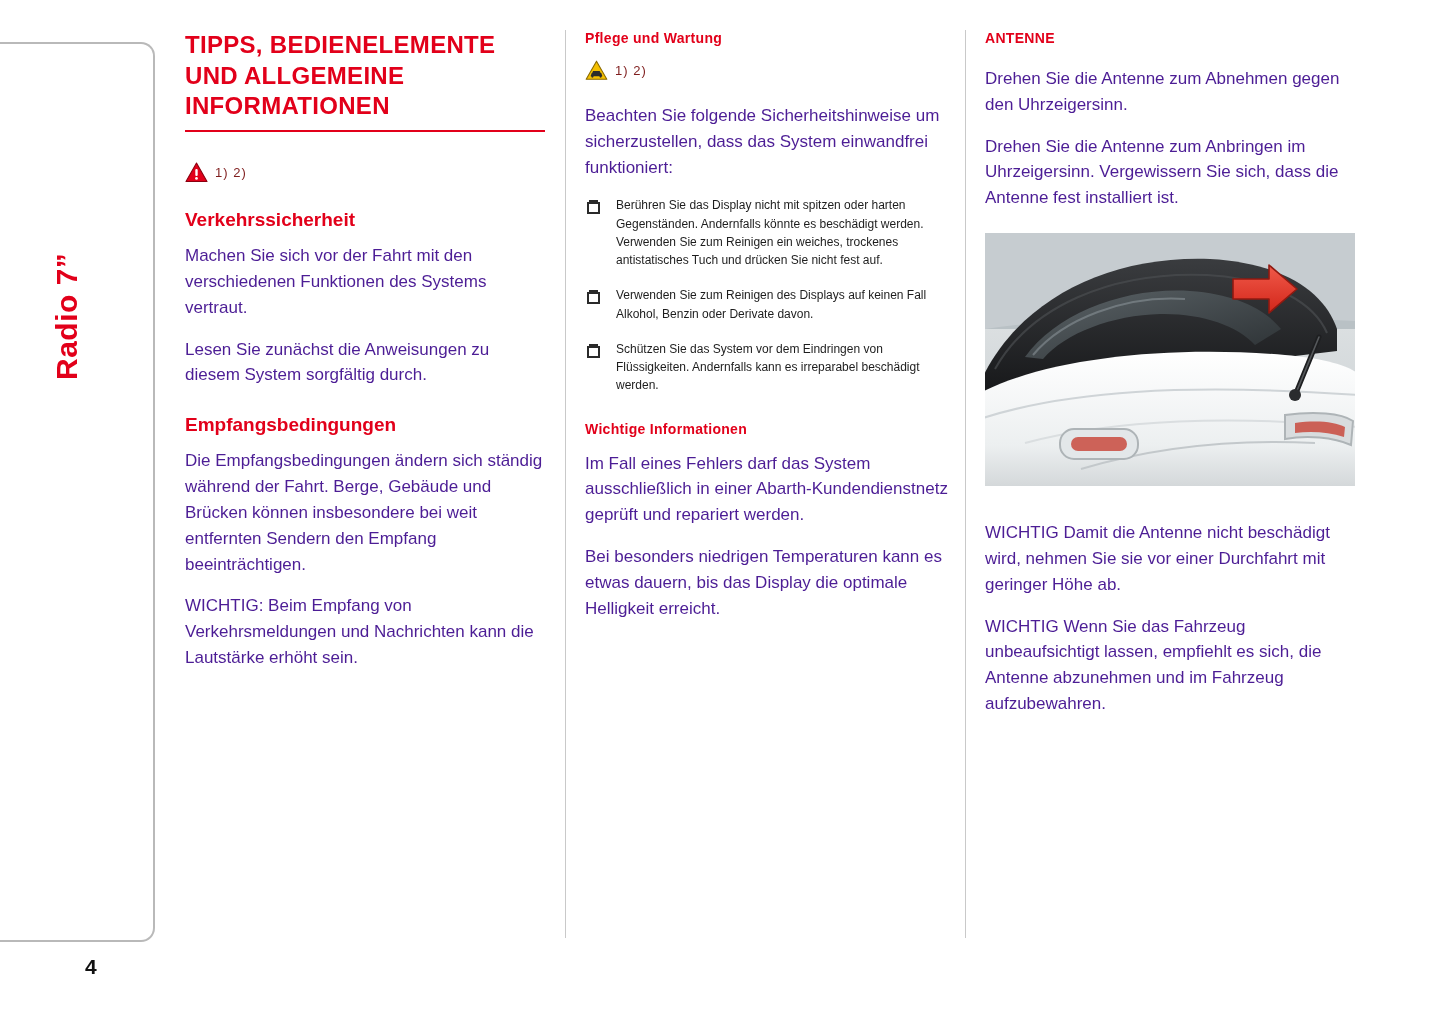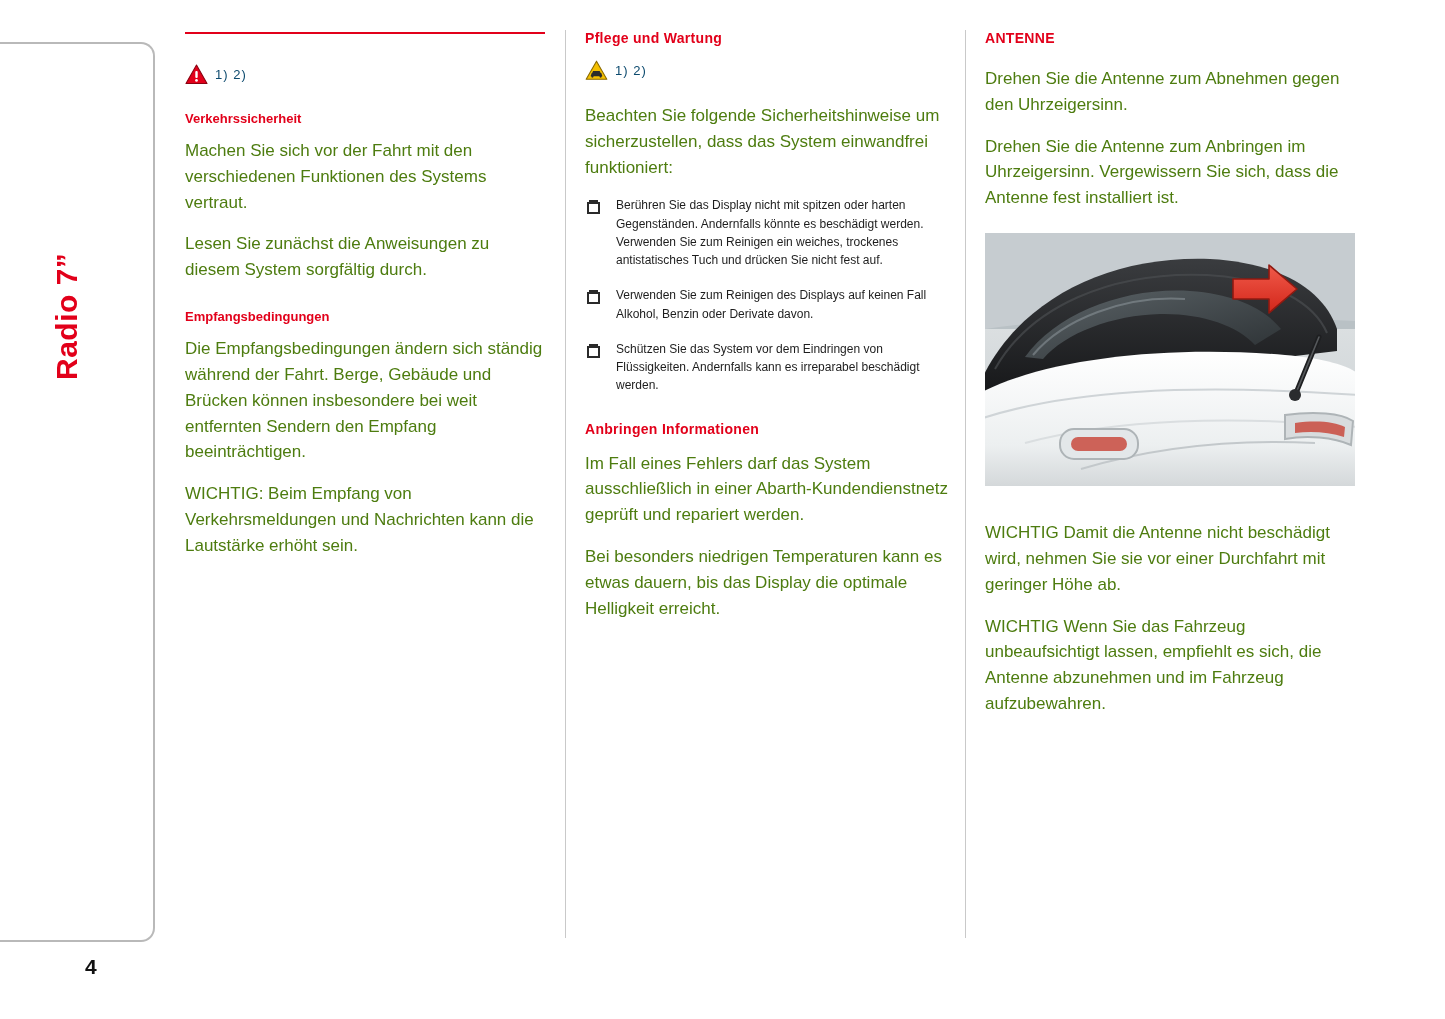--- a/index.html
+++ b/index.html
@@ -93,42 +93,42 @@
   h2.sec {
     color: #e2001a;
     font-size: 14px;
     font-weight: bold;
     margin: 0 0 14px 0;
     letter-spacing: 0.3px;
   }
   h2.sec.upper { text-transform: uppercase; }
   h3.sub {
     color: #e2001a;
-    font-size: 13px;
+    font-size: 19px;
     font-weight: bold;
     margin: 26px 0 12px 0;
   }
   p.body {
     font-size: 17px;
     line-height: 1.52;
     margin: 0 0 16px 0;
-    color: #4d7c0f;
+    color: #4c1d95;
   }
   p.body:last-child { margin-bottom: 0; }
 
   
   .note-line {
     display: flex;
     align-items: center;
     gap: 7px;
     margin: 4px 0 22px 0;
   }
   .note-sup {
     font-size: 13px;
-    color: #0c4a6e;
+    color: #7f1d1d;
     letter-spacing: 1px;
   }
 
   
   .icon-warn, .icon-careful {
     width: 23px;
     height: 21px;
     display: inline-block;
     flex: none;
   }
@@ -183,20 +183,21 @@
 <div class="page">
 
   <div class="side-tab"></div>
   <div class="side-tab-label">Radio 7”</div>
   <div class="page-number">4</div>
 
   <div class="col-sep sep1"></div>
   <div class="col-sep sep2"></div>
 
   <div class="col col1">
+    <h1 class="title">TIPPS, BEDIENELEMENTE UND ALLGEMEINE INFORMATIONEN</h1>
     <hr class="title-rule">
 
 
     <div class="note-line">
       <span class="icon-warn">
         <svg viewBox="0 0 23 21" width="23" height="21">
           <path d="M11.5 1 L22 19.5 L1 19.5 Z" fill="#e2001a" stroke="#8a0010" stroke-width="1.1" stroke-linejoin="round"></path>
           <rect x="10.3" y="7" width="2.4" height="7" rx="1" fill="#fff"></rect>
           <circle cx="11.5" cy="16.4" r="1.35" fill="#fff"></circle>
         </svg>
@@ -239,21 +240,21 @@
       <li>
         <span class="sq"></span>
         <span>Verwenden Sie zum Reinigen des Displays auf keinen Fall Alkohol, Benzin oder Derivate davon.</span>
       </li>
       <li>
         <span class="sq"></span>
         <span>Schützen Sie das System vor dem Eindringen von Flüssigkeiten. Andernfalls kann es irreparabel beschädigt werden.</span>
       </li>
     </ul>
 
-    <h2 class="sec" style="margin-top:26px;">Anbringen Informationen</h2>
+    <h2 class="sec" style="margin-top:26px;">Wichtige Informationen</h2>
     <p class="body">Im Fall eines Fehlers darf das System ausschließlich in einer Abarth-Kundendienstnetz geprüft und repariert werden.</p>
     <p class="body">Bei besonders niedrigen Temperaturen kann es etwas dauern, bis das Display die optimale Helligkeit erreicht.</p>
   </div>
 
   <div class="col col3">
     <h2 class="sec upper">ANTENNE</h2>
     <p class="body" style="margin-top:20px;">Drehen Sie die Antenne zum Abnehmen gegen den Uhrzeigersinn.</p>
     <p class="body">Drehen Sie die Antenne zum Anbringen im Uhrzeigersinn. Vergewissern Sie sich, dass die Antenne fest installiert ist.</p>
 
     <div class="photo">

